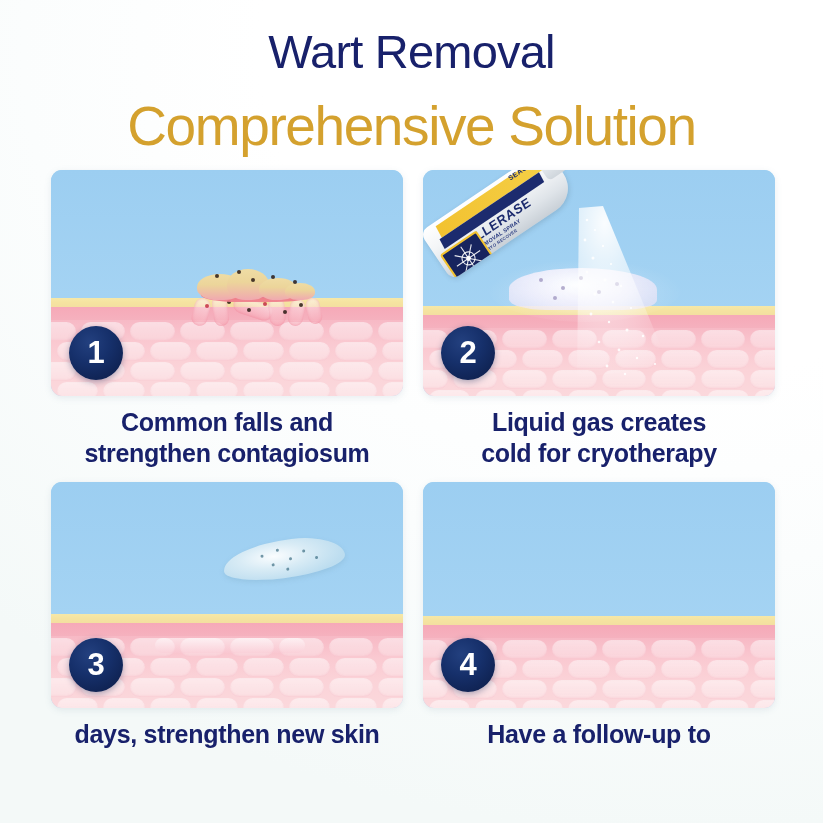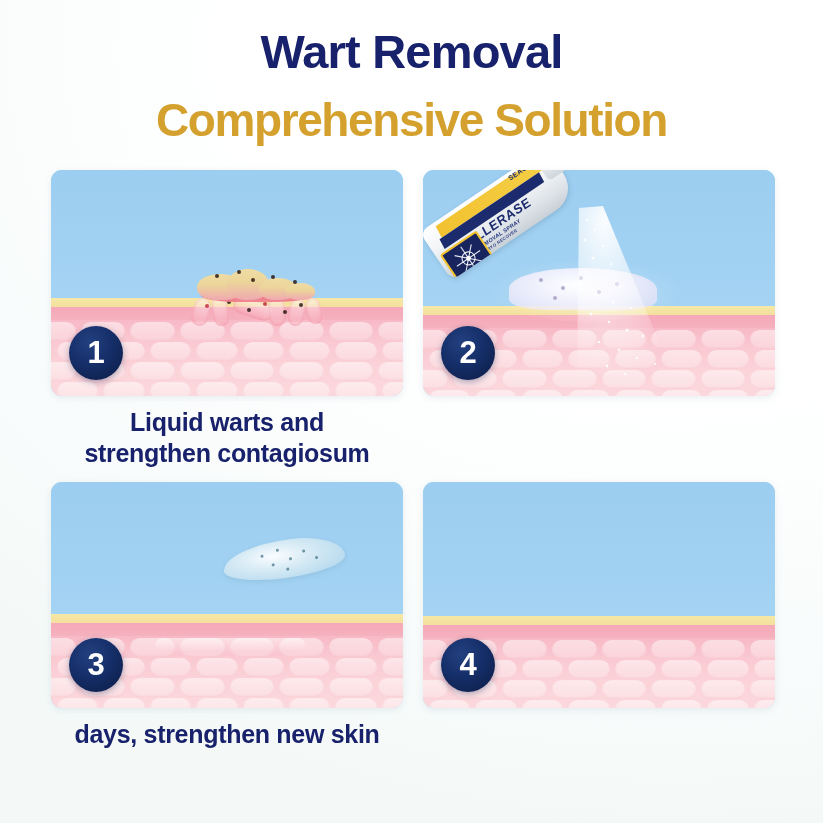--- a/index.html
+++ b/index.html
@@ -30,34 +30,34 @@
     position: absolute;
     left: 0;
     top: 24px;
     width: 823px;
     text-align: center;
   }
   .title-line1 {
     display: block;
     font-size: 47px;
     line-height: 56px;
-    font-weight: 700;
+    font-weight: 400;
     letter-spacing: -0.8px;
     color: #18216b;
     white-space: nowrap;
   }
   .title-line2 {
     display: block;
-    font-size: 46px;
+    font-size: 55px;
     line-height: 64px;
-    font-weight: 700;
+    font-weight: 400;
     letter-spacing: -1.4px;
     color: #d4a12e;
     white-space: nowrap;
-    margin-top: 8px;
+    margin-top: 14px;
   }
 
   
   .cell {
     position: absolute;
     width: 352px;
   }
   #cell-1 { left: 51px;  top: 170px; }
   #cell-2 { left: 423px; top: 170px; }
   #cell-3 { left: 51px;  top: 482px; }
@@ -465,21 +465,21 @@
         <div class="dot" style="left:22px; top:8px;"></div>
         <div class="dot" style="left:44px; top:4px;"></div>
         <div class="dot" style="left:58px; top:12px;"></div>
         <div class="dot" style="left:78px; top:9px;"></div>
         <div class="dot" style="left:100px;top:14px;"></div>
       </div>
 
       <div class="badge">1</div>
     </div>
     <div class="caption">
-      <span>Liquid warts and</span>
+      <span>Common falls and</span>
       <span>strengthen contagiosum</span>
     </div>
   </div>
 
   <div class="cell" id="cell-2">
     <div class="panel">
       <div class="sky" style="height:142px"></div>
       <div class="skin" style="height:90px">
         <div class="epidermis"></div>
         <div class="dermis-top"></div>
@@ -594,20 +594,24 @@
               <circle cx="15" cy="15" r="2.4" fill="#ffffff" opacity="0.95"></circle>
             </svg>
           </div>
         </div>
         <div class="can-neck"></div>
 
       </div>
 
       <div class="badge">2</div>
     </div>
+    <div class="caption">
+      <span>Liquid gas creates</span>
+      <span>cold for cryotherapy</span>
+    </div>
   </div>
 
   <div class="cell" id="cell-3">
     <div class="panel">
       <div class="sky" style="height:134px"></div>
       <div class="skin" style="height:94px">
         <div class="epidermis"></div>
         <div class="dermis-top"></div>
         <div class="dermis">
           <div class="cells-grid">
@@ -721,16 +725,17 @@
                 <div class="cell-brick"></div>
                 <div class="cell-brick"></div>
               </div>
           </div>
         </div>
       </div>
 
       <div class="badge">4</div>
     </div>
     <div class="caption">
+      <span>Have a follow-up to</span>
     </div>
   </div>
 
 </div>
 
 </body></html>

